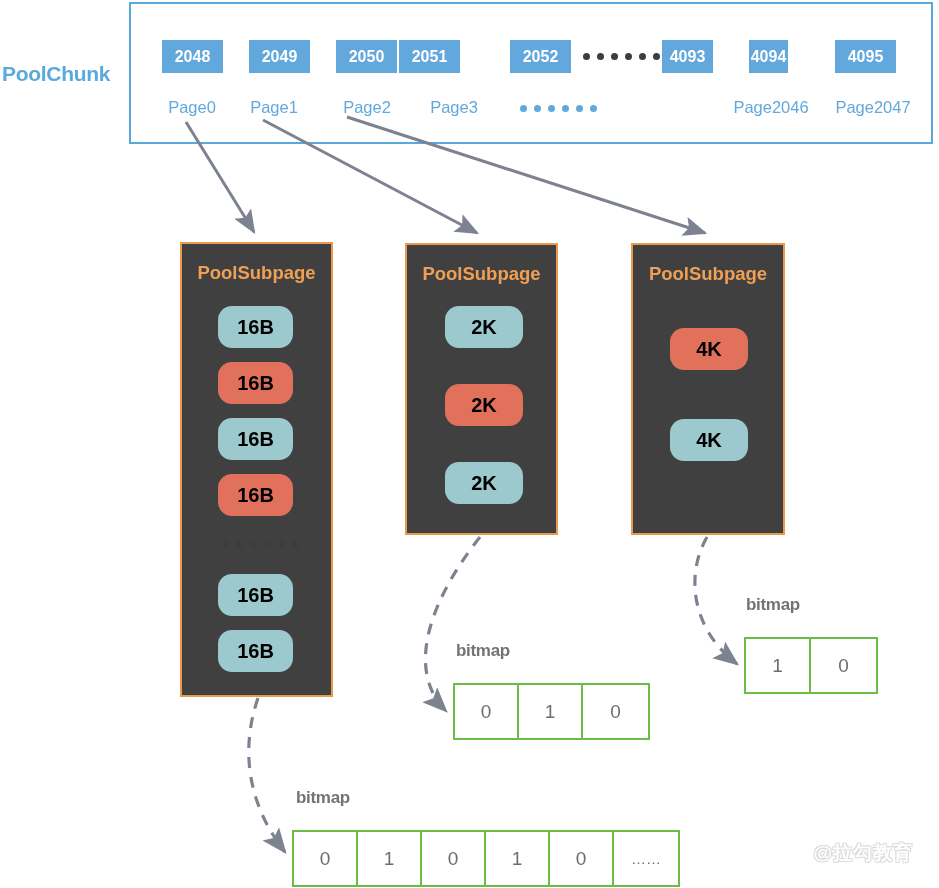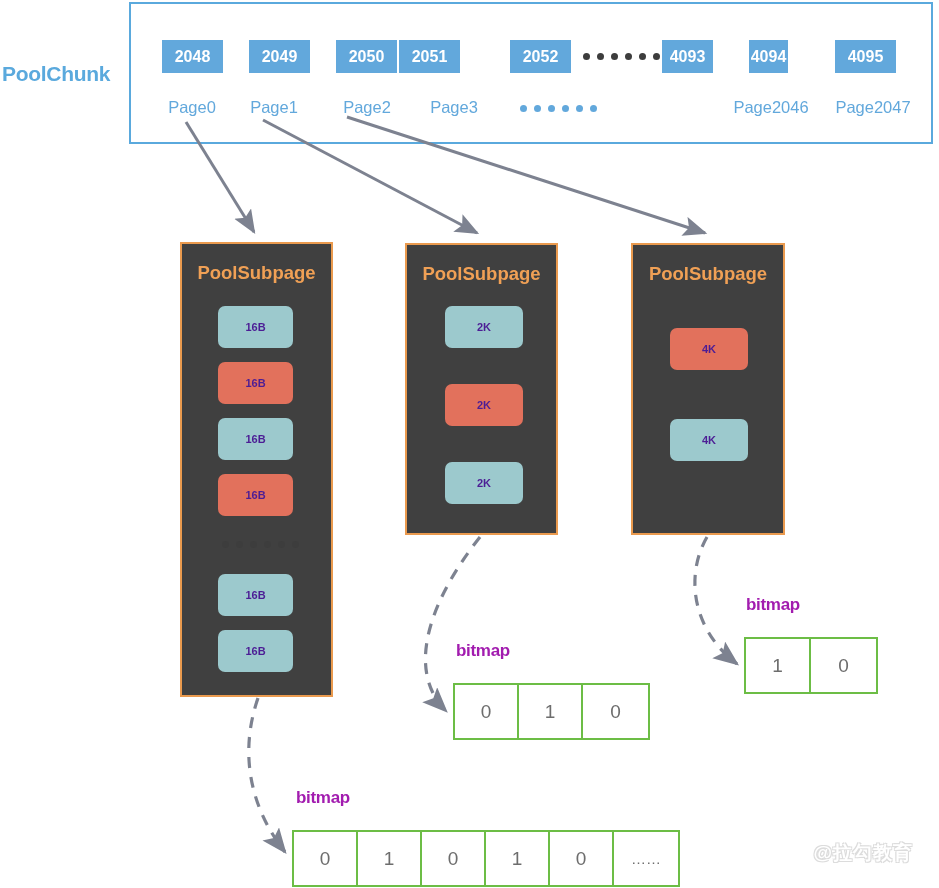--- a/index.html
+++ b/index.html
@@ -75,35 +75,35 @@
   .subpage-title {
     position: absolute;
     left: 0; right: 0; top: 18px;
     text-align: center;
     color: #f0a055;
     font-size: 18.5px;
     font-weight: bold;
   }
   .blk {
     position: absolute;
-    border-radius: 7px;
+    border-radius: 14px;
     display: flex;
     align-items: center;
     justify-content: center;
-    color: #4c1d95;
-    font-size: 11px;
+    color: #000000;
+    font-size: 20px;
     font-weight: bold;
   }
   .blk.teal { background: #9cc9cd; }
   .blk.red  { background: #e2715c; }
 
   
   .bitmap-label {
     position: absolute;
-    color: #a21caf;
+    color: #737373;
     font-size: 17px;
     font-weight: bold;
     letter-spacing: -0.3px;
     white-space: nowrap;
   }
   .bitmap {
     position: absolute;
     display: flex;
     border: 2px solid #6cbd45;
     background: #ffffff;

